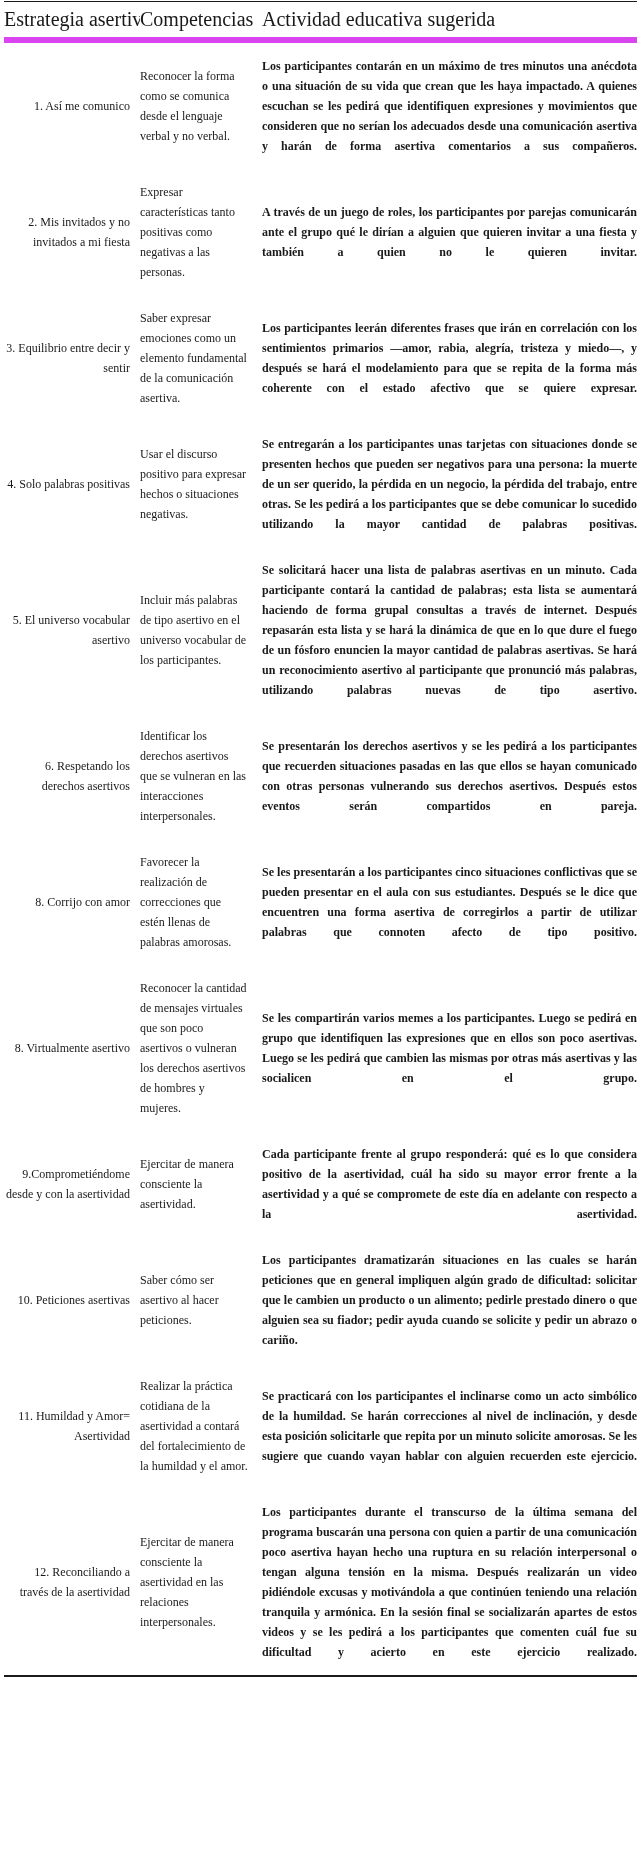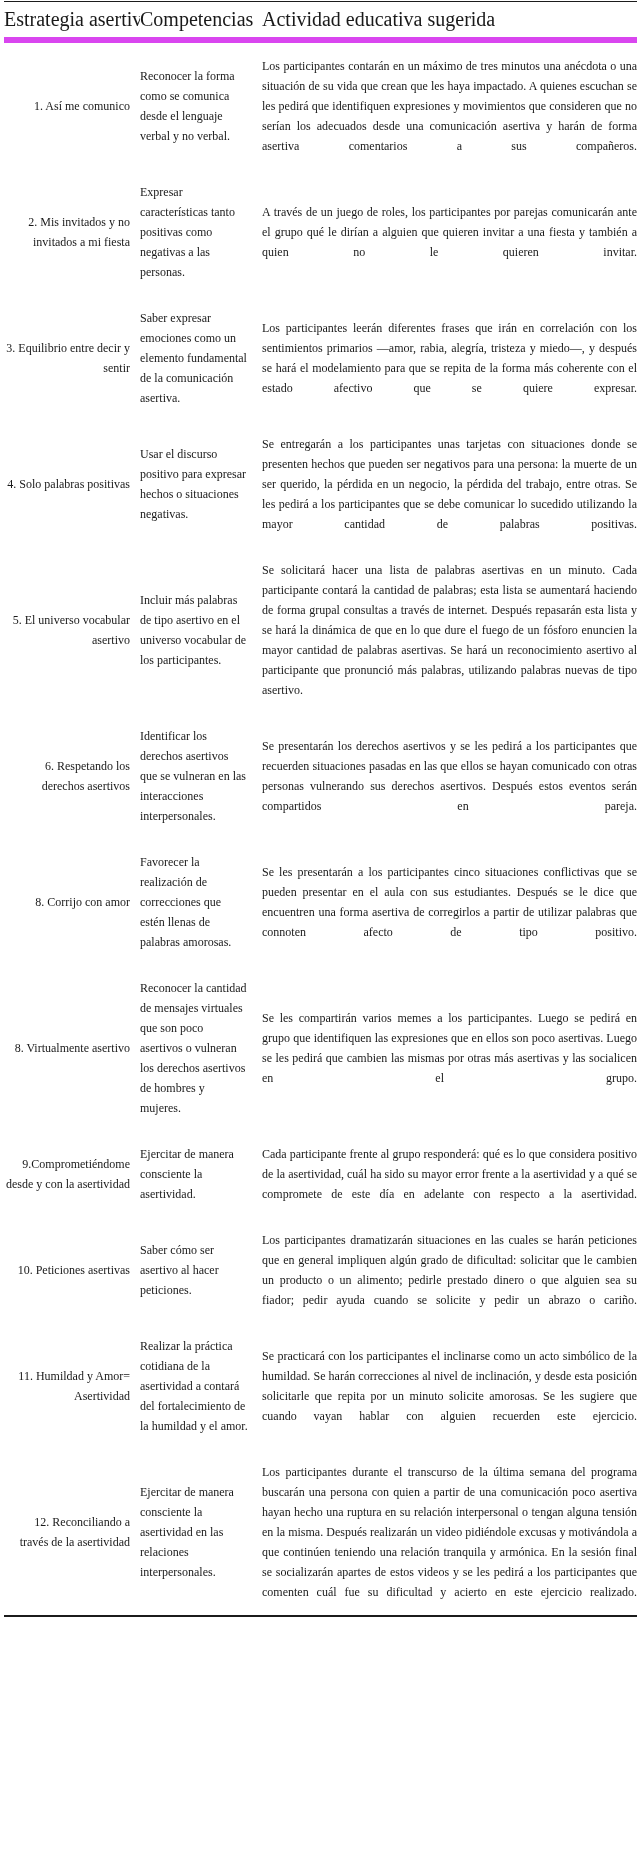--- a/index.html
+++ b/index.html
@@ -52,20 +52,21 @@
     padding-right: 10px;
     text-align: right;
   }
   td.cell-competencia {
     padding-right: 14px;
     text-align: left;
   }
   td.cell-actividad {
     text-align: justify;
     text-align-last: justify;
+    font-weight: bold;
   }
 </style>
 </head>
 <body>
 
 <div class="page">
   <table class="strategies">
     <colgroup>
       <col class="c1">
         <col class="c2">

